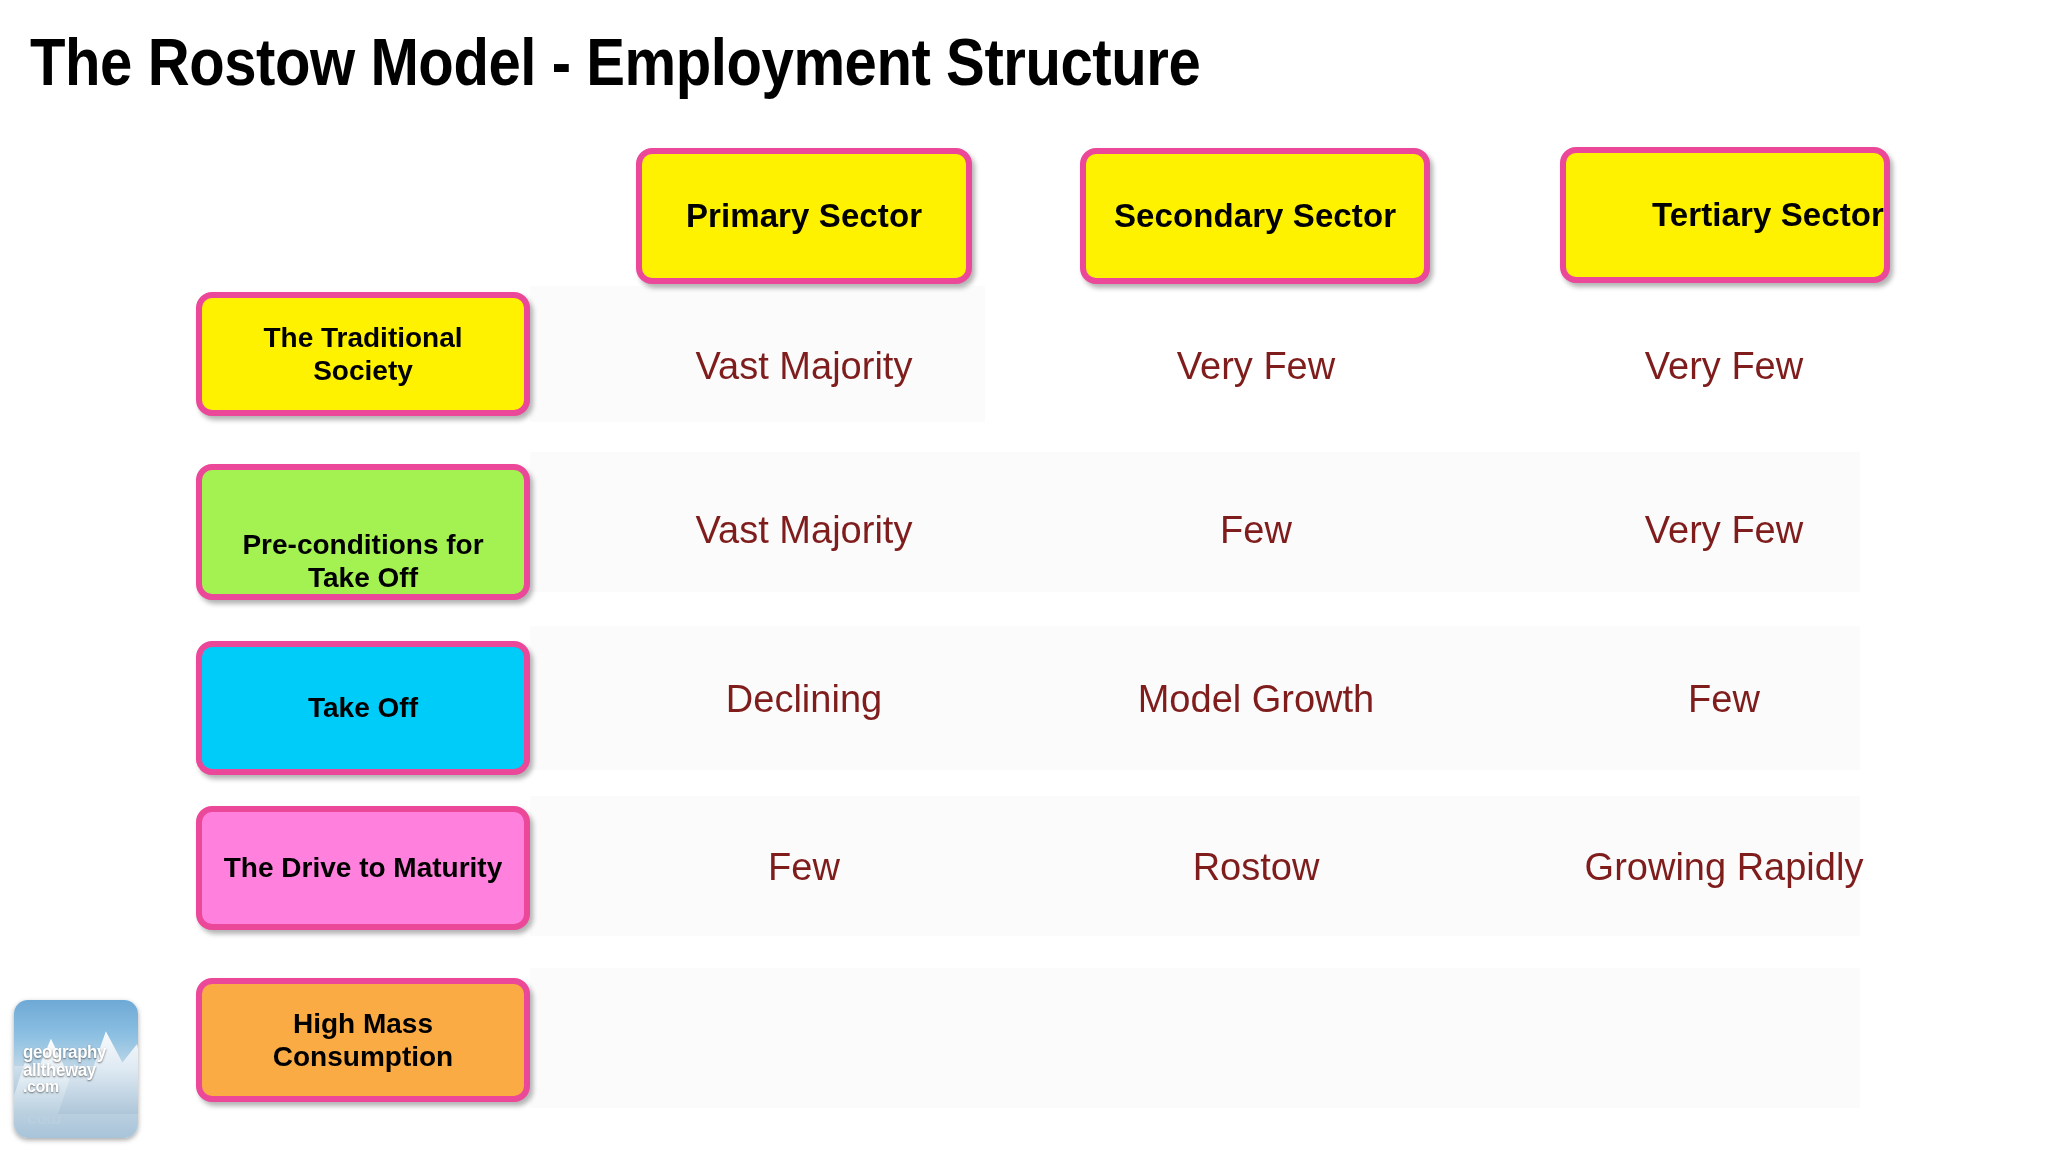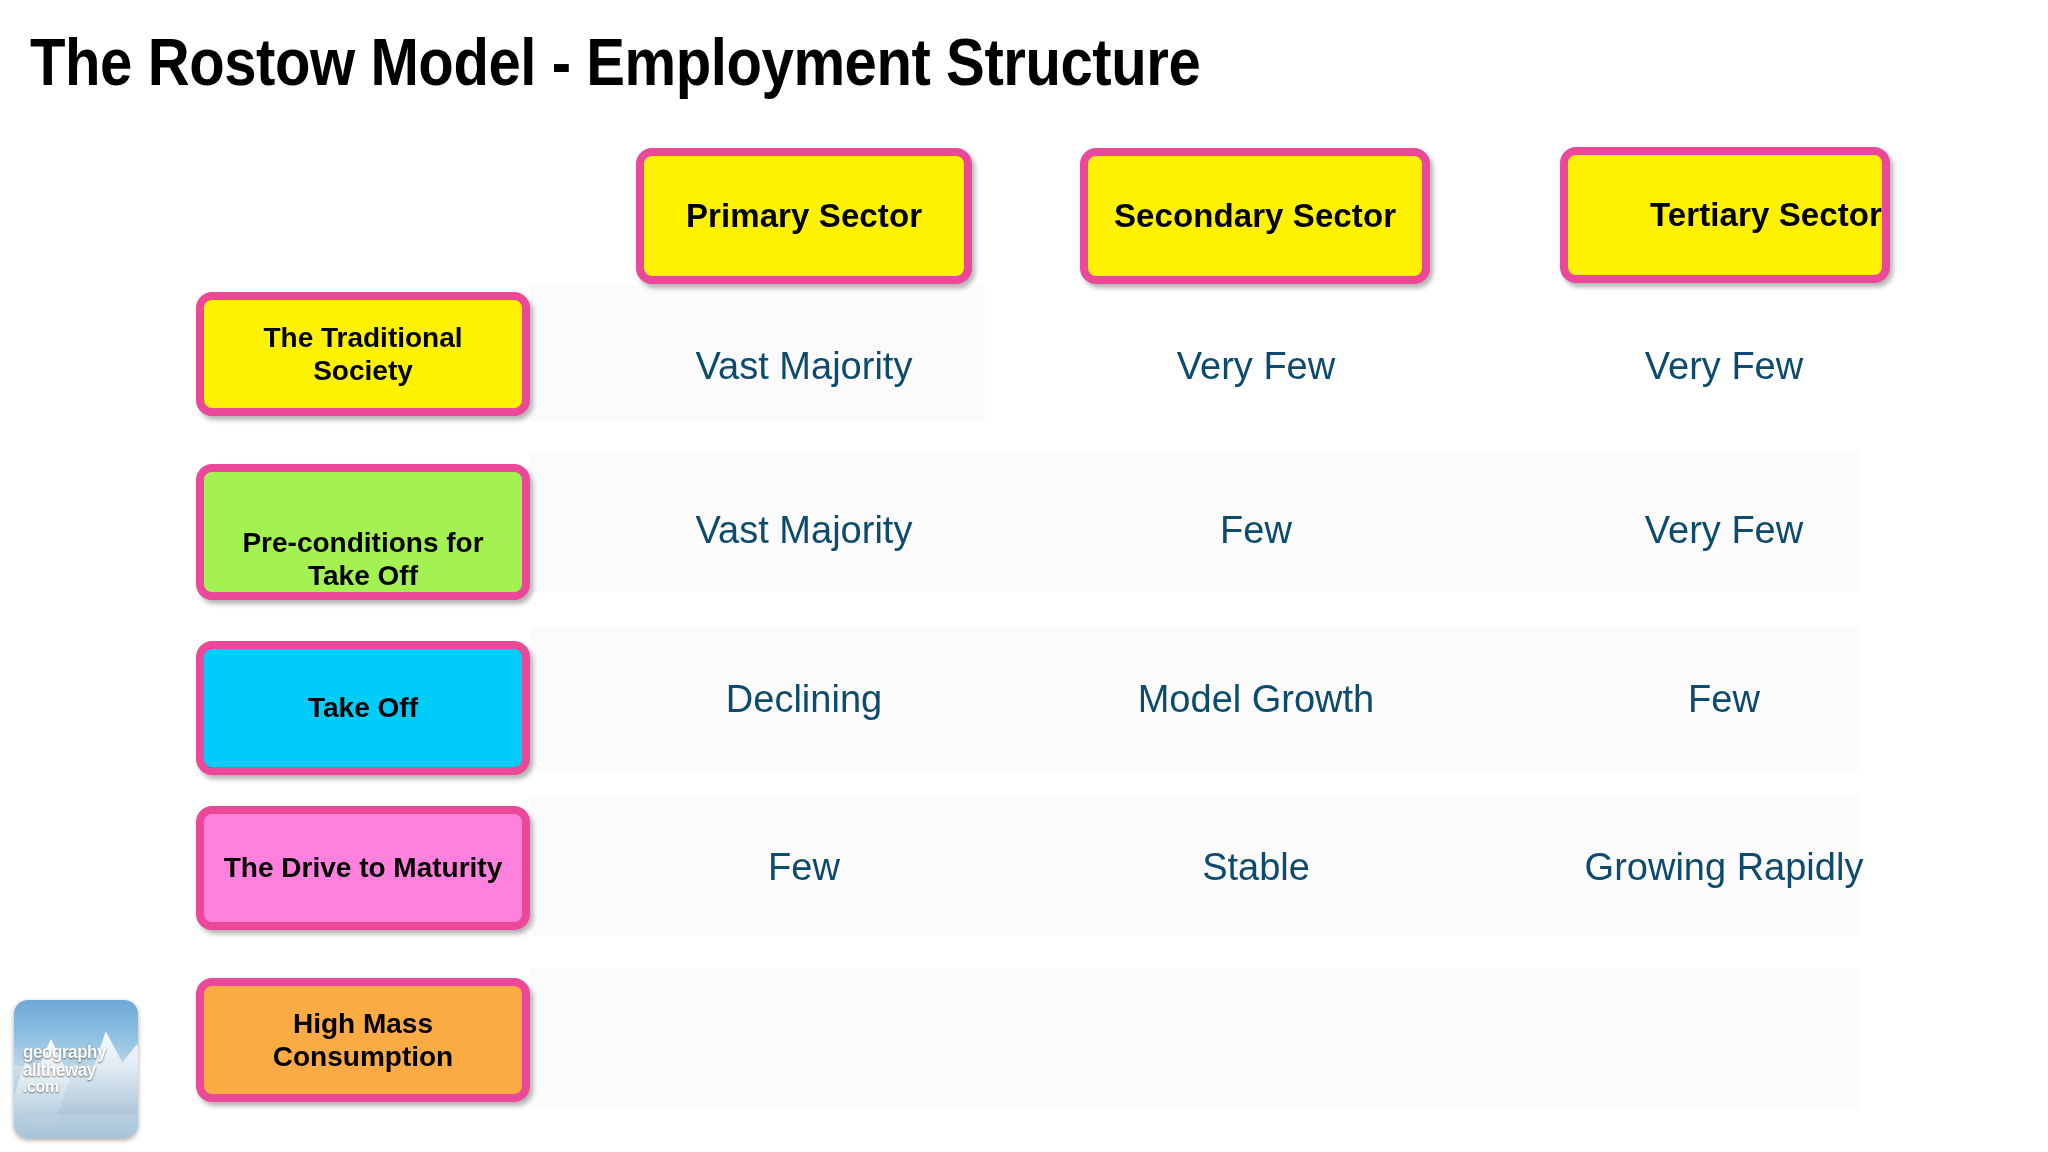--- a/index.html
+++ b/index.html
@@ -36,21 +36,21 @@
   .row-band {
     position: absolute;
     background: #fbfbfb;
     z-index: 0;
   }
 
   
   .pill {
     position: absolute;
     box-sizing: border-box;
-    border: 8px solid #ec4899;
+    border: 6px solid #ec4899;
     border-radius: 16px;
     display: flex;
     align-items: center;
     justify-content: center;
     text-align: center;
     color: #000000;
     font-weight: 700;
     box-shadow: 3px 4px 5px rgba(0,0,0,0.30);
     z-index: 3;
   }
@@ -78,21 +78,21 @@
   #stage-pill-1 { top: 464px;  height: 136px; align-items: flex-end; }
   #stage-pill-2 { top: 641px;  height: 134px; }
   #stage-pill-3 { top: 806px;  height: 124px; }
   #stage-pill-4 { top: 978px;  height: 124px; }
 
   
   .cell {
     position: absolute;
     box-sizing: border-box;
     text-align: center;
-    color: #0c4a6e;
+    color: #7f1d1d;
     font-size: 38px;
     font-weight: 400;
     line-height: 1.2;
     white-space: nowrap;
     z-index: 2;
   }
   .cell.c0 { left: 620px;  width: 368px; }
   .cell.c1 { left: 1060px; width: 392px; }
   .cell.c2 { left: 1500px; width: 448px; }
 
@@ -235,21 +235,21 @@
 
 <div class="cell c0 r1">Vast Majority</div>
 <div class="cell c1 r1">Few</div>
 <div class="cell c2 r1">Very Few</div>
 
 <div class="cell c0 r2">Declining</div>
 <div class="cell c1 r2">Model Growth</div>
 <div class="cell c2 r2">Few</div>
 
 <div class="cell c0 r3">Few</div>
-<div class="cell c1 r3">Stable</div>
+<div class="cell c1 r3">Rostow</div>
 <div class="cell c2 r3">Growing Rapidly</div>
 
 <div class="cell c0 r4"></div>
 <div class="cell c1 r4"></div>
 <div class="cell c2 r4"></div>
 
 <div id="watermark">
   <div id="watermark-tile">
     <div class="mtn" id="mtn-c"></div>
     <div class="mtn" id="mtn-a"></div>

